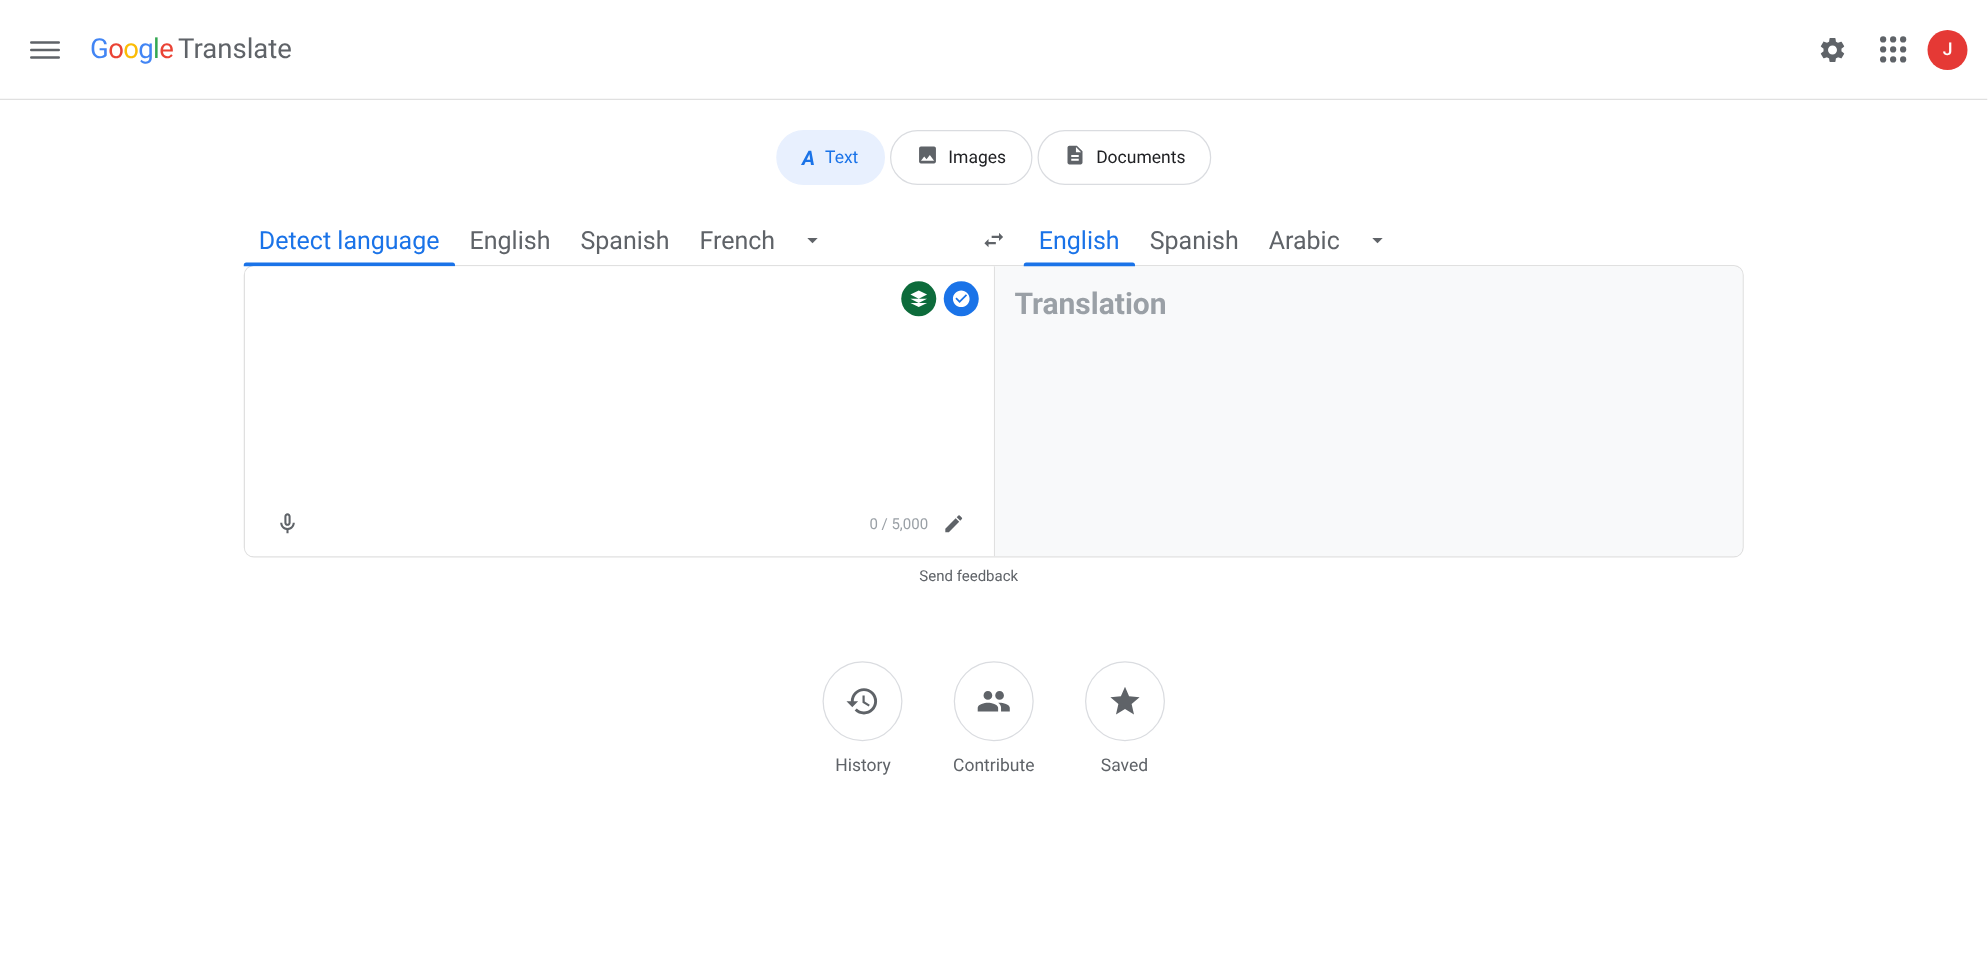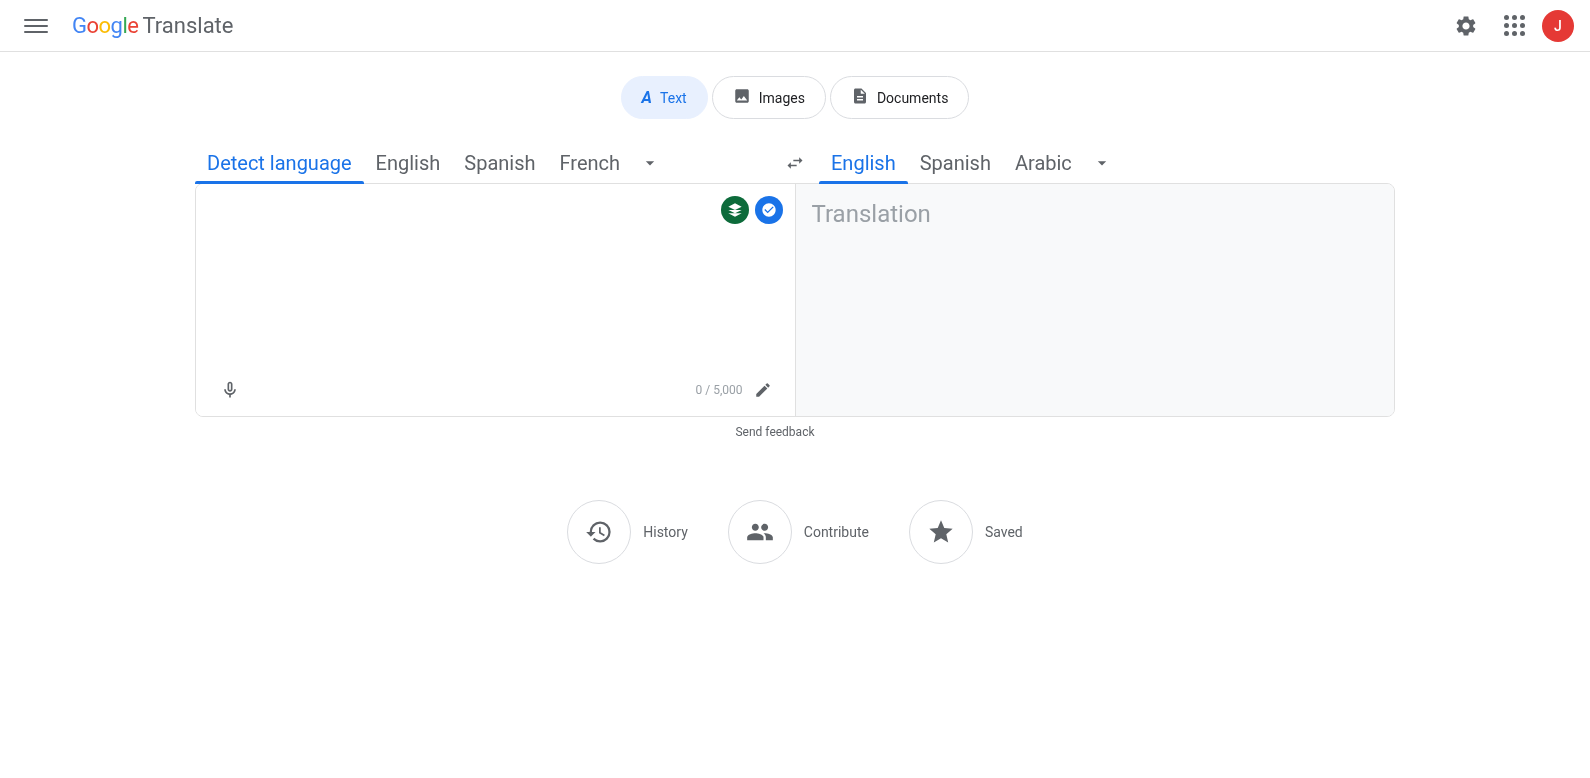--- a/index.html
+++ b/index.html
@@ -2,21 +2,21 @@
 <html><head>
   <meta charset="utf-8">
   <style>
     * { margin: 0; padding: 0; box-sizing: border-box; }
     body { font-family: 'Google Sans', Roboto, Arial, sans-serif; background: #fff; color: #202124; }
 
     
     .header {
       display: flex;
       align-items: center;
-      height: 52px;
+      height: 80px;
       padding: 0 16px;
       border-bottom: 1px solid #e0e0e0;
     }
     .header-left {
       display: flex;
       align-items: center;
       gap: 16px;
       flex: 1;
     }
     .menu-icon {
@@ -230,21 +230,21 @@
       display: flex;
       align-items: center;
       gap: 4px;
     }
 
     .translation-text-area {
       padding: 16px;
       min-height: 180px;
       font-size: 24px;
       color: #1a73e8;
-      font-weight: 400;
+      font-weight: 700;
       flex: 1;
     }
     .translation-placeholder {
       font-size: 24px;
       color: #9aa0a6;
     }
 
     
     .bottom-section {
       display: flex;
@@ -254,21 +254,21 @@
       margin-top: 60px;
       padding-bottom: 40px;
     }
     .quick-actions {
       display: flex;
       gap: 40px;
       align-items: center;
     }
     .quick-action {
       display: flex;
-      flex-direction: row;
+      flex-direction: column;
       align-items: center;
       gap: 12px;
       cursor: pointer;
       background: none;
       border: none;
       font-family: inherit;
     }
     .quick-action-icon-circle {
       width: 64px;
       height: 64px;

